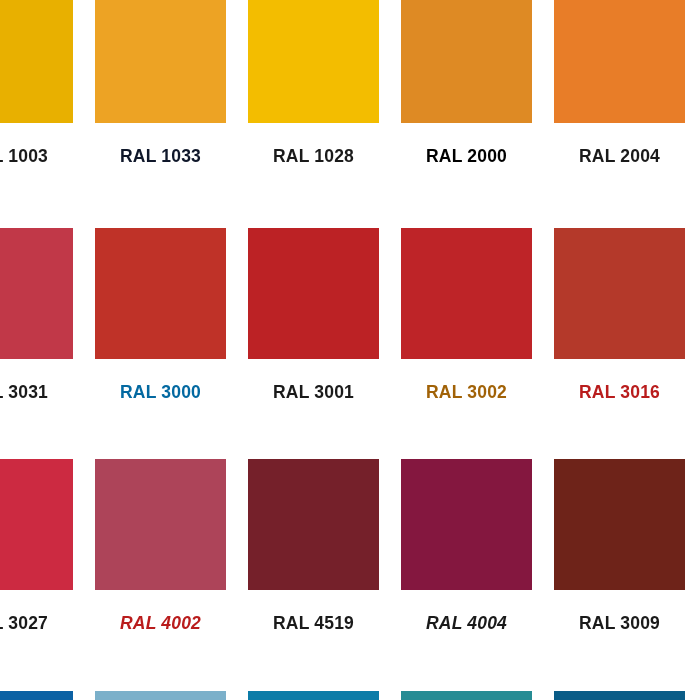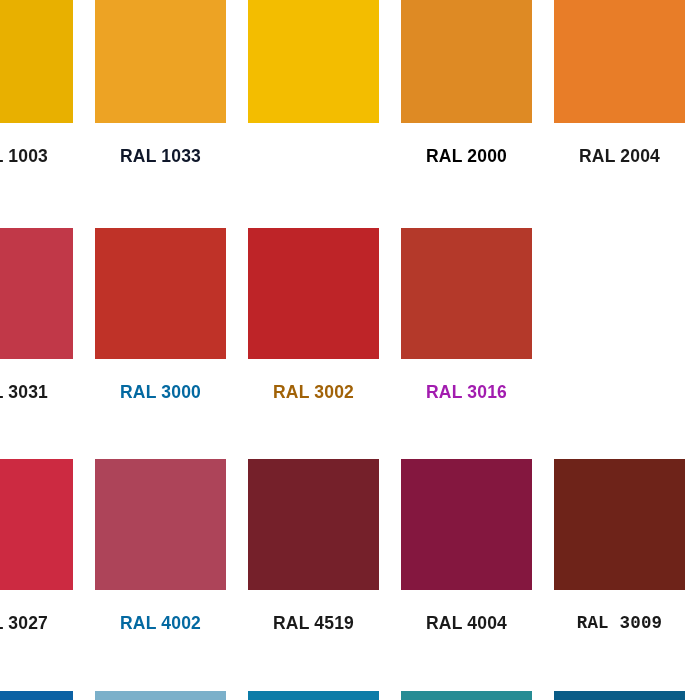--- a/index.html
+++ b/index.html
@@ -77,20 +77,21 @@
       <div class="cell">
         <span class="swatch" style="background-color: rgb(232, 176, 0);"></span>
         <span class="label" style="color: rgb(26, 26, 26);">RAL 1003</span>
       </div>
       <div class="cell">
         <span class="swatch" style="background-color: rgb(237, 163, 36);"></span>
         <span class="label" style="color: #0f172a;">RAL 1033</span>
       </div>
       <div class="cell">
         <span class="swatch" style="background-color: rgb(243, 189, 0);"></span>
+        <span class="label" style="color: rgb(26, 26, 26);">RAL 1028</span>
       </div>
       <div class="cell">
         <span class="swatch" style="background-color: rgb(222, 138, 36);"></span>
         <span class="label" style="color: #000000;">RAL 2000</span>
       </div>
       <div class="cell">
         <span class="swatch" style="background-color: rgb(232, 125, 40);"></span>
         <span class="label" style="color: rgb(26, 26, 26);">RAL 2004</span>
       </div>
     </div>
@@ -98,49 +99,53 @@
     <div class="row row-2 row-tall">
       <div class="cell">
         <span class="swatch" style="background-color: rgb(193, 56, 72);"></span>
         <span class="label" style="color: rgb(26, 26, 26);">RAL 3031</span>
       </div>
       <div class="cell">
         <span class="swatch" style="background-color: rgb(191, 50, 40);"></span>
         <span class="label" style="color: #0369a1;">RAL 3000</span>
       </div>
       <div class="cell">
+        <span class="swatch" style="background-color: rgb(188, 34, 37);"></span>
+        <span class="label" style="color: rgb(26, 26, 26);">RAL 3001</span>
+      </div>
+      <div class="cell">
         <span class="swatch" style="background-color: rgb(190, 36, 40);"></span>
         <span class="label" style="color: #a16207;">RAL 3002</span>
       </div>
       <div class="cell">
         <span class="swatch" style="background-color: rgb(180, 57, 42);"></span>
-        <span class="label" style="color: #a21caf;">RAL 3016</span>
+        <span class="label" style="color: #b91c1c;">RAL 3016</span>
       </div>
     </div>
 
     <div class="row row-3 row-tall">
       <div class="cell">
         <span class="swatch" style="background-color: rgb(204, 42, 65);"></span>
         <span class="label" style="color: rgb(26, 26, 26);">RAL 3027</span>
       </div>
       <div class="cell">
         <span class="swatch" style="background-color: rgb(173, 68, 89);"></span>
-        <span class="label" style="color: #0369a1;">RAL 4002</span>
+        <span class="label" style="color: #b91c1c; font-style: italic;">RAL 4002</span>
       </div>
       <div class="cell">
         <span class="swatch" style="background-color: rgb(117, 32, 42);"></span>
         <span class="label" style="color: rgb(26, 26, 26);">RAL 4519</span>
       </div>
       <div class="cell">
         <span class="swatch" style="background-color: rgb(132, 23, 63);"></span>
-        <span class="label" style="color: rgb(26, 26, 26);">RAL 4004</span>
+        <span class="label" style="color: rgb(26, 26, 26); font-style: italic;">RAL 4004</span>
       </div>
       <div class="cell">
         <span class="swatch" style="background-color: rgb(110, 35, 25);"></span>
-        <span class="label" style="color: rgb(26, 26, 26); font-family: Liberation Mono, monospace;">RAL 3009</span>
+        <span class="label" style="color: rgb(26, 26, 26);">RAL 3009</span>
       </div>
     </div>
 
     <div class="row row-4 row-tall">
       <div class="cell">
         <span class="swatch" style="background-color: rgb(11, 97, 164);"></span>
 
       </div>
       <div class="cell">
         <span class="swatch" style="background-color: rgb(123, 176, 202);"></span>

